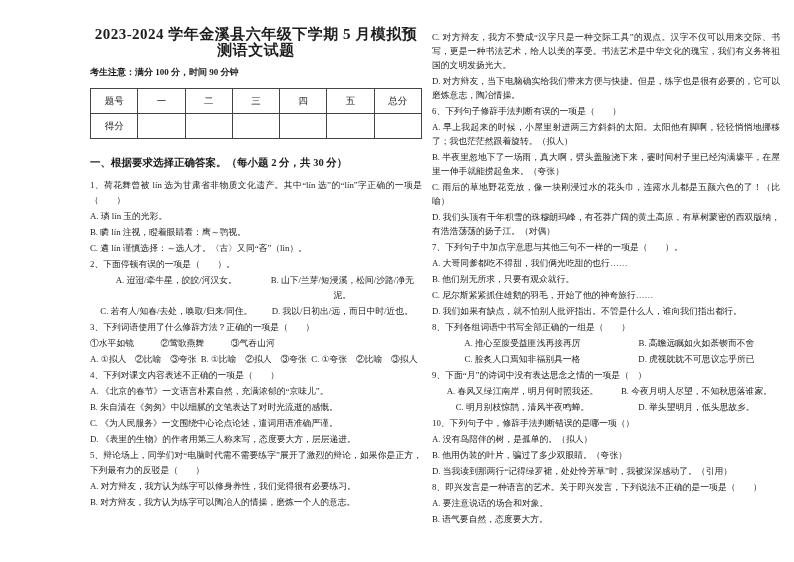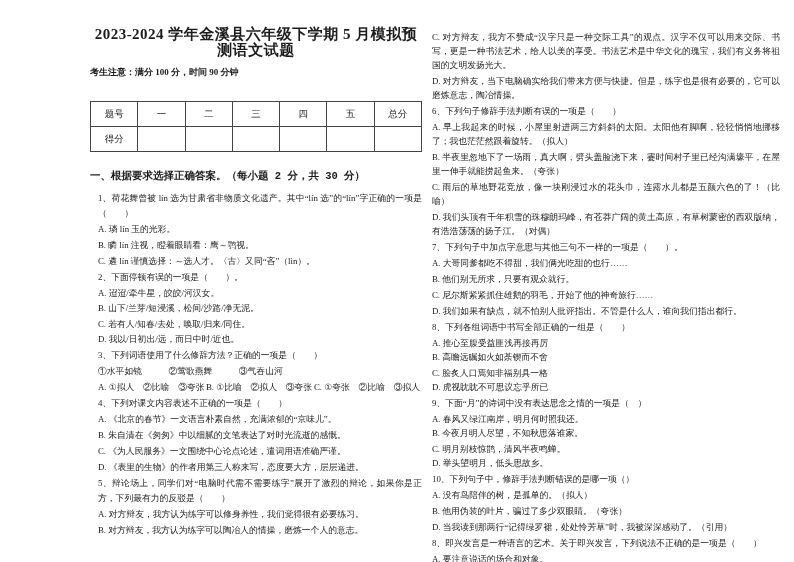--- a/index.html
+++ b/index.html
@@ -20,38 +20,38 @@
   }
   .doc-title{
     font-size:15px;font-weight:bold;text-align:center;
     line-height:16px;margin:0;letter-spacing:0.5px;
   }
   .doc-notice{
     font-size:9px;font-weight:bold;text-align:left;
     margin:8px 0 0 0;
   }
   table.score{
-    width:100%;border-collapse:collapse;margin-top:22px;
+    width:100%;border-collapse:collapse;margin-top:9px;
     table-layout:fixed;
   }
   table.score td{
     border:1px solid #444;height:24px;text-align:center;
     font-size:9.5px;padding:0;
   }
   .section-heading{
-    font-size:10.5px;font-weight:bold;margin:17px 0 8px 0;font-family:Liberation Mono, monospace;
+    font-size:10.5px;font-weight:bold;margin:17px 0 8px 0;
   }
   .line{
-    margin:0 0 1px 8px;font-size:8.8px;line-height:15px;
+    margin:0 0 1px 0;font-size:8.8px;line-height:15px;
     text-align:justify;
   }
   .col-right .line{
     line-height:14px;margin:0 0 2px 0;
   }
-  .line.pair{display:flex;text-align:left;flex-direction:column;}
+  .line.pair{display:flex;text-align:center;}
   .line.pair span:first-child{flex:0 0 52%;}
   .line.pair span:last-child{flex:1;}
   .line.triple{display:flex;text-align:left;}
   .line.triple span{flex:1;}
 </style>
 </head>
 <body>
 
 <div class="page">
 

